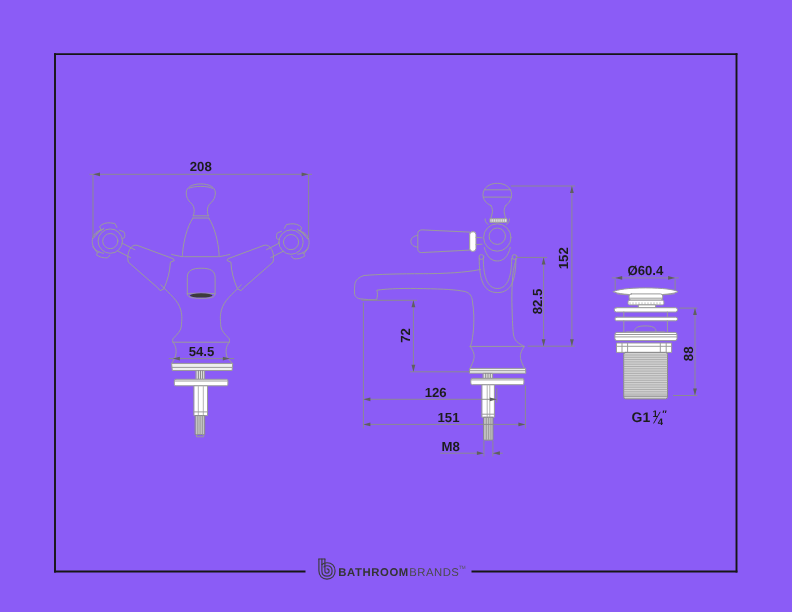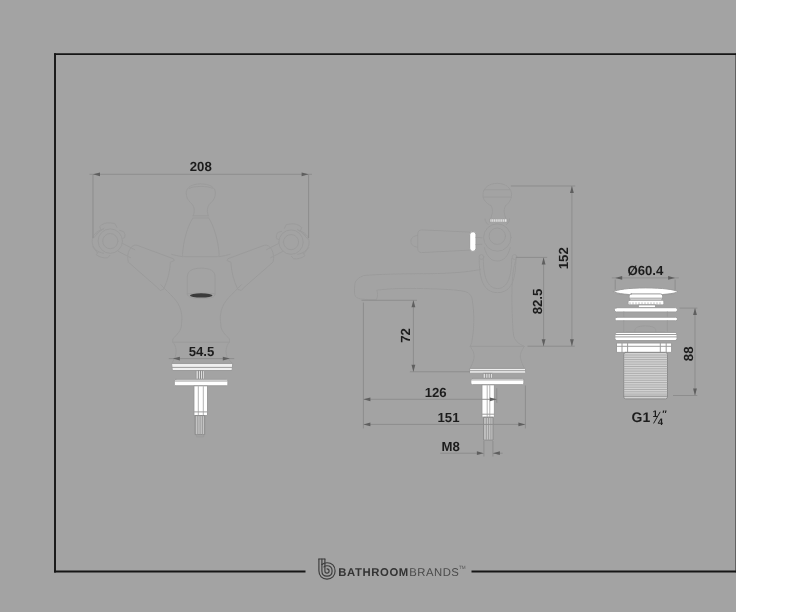--- a/index.html
+++ b/index.html
@@ -1,16 +1,16 @@
 <!DOCTYPE html>
 <html><head>
 <meta charset="utf-8">
 <style>
 html,body{margin:0;padding:0;background:#fff;}
-#page{position:relative;width:736px;height:612px;overflow:hidden;background:#a3a3a3;}
+#page{position:relative;width:792px;height:612px;overflow:hidden;background:#8b5cf6;}
 svg{position:absolute;top:0;left:0;font-family:"Liberation Sans",sans-serif;}
 </style>
 </head>
 <body>
 <div id="page">
 <svg width="792" height="612" viewBox="0 0 792 612" text-rendering="geometricPrecision">
 <defs>
         <filter id="soft" x="-5%" y="-5%" width="110%" height="110%">
           <feGaussianBlur stdDeviation="0.28"></feGaussianBlur>
         </filter>

